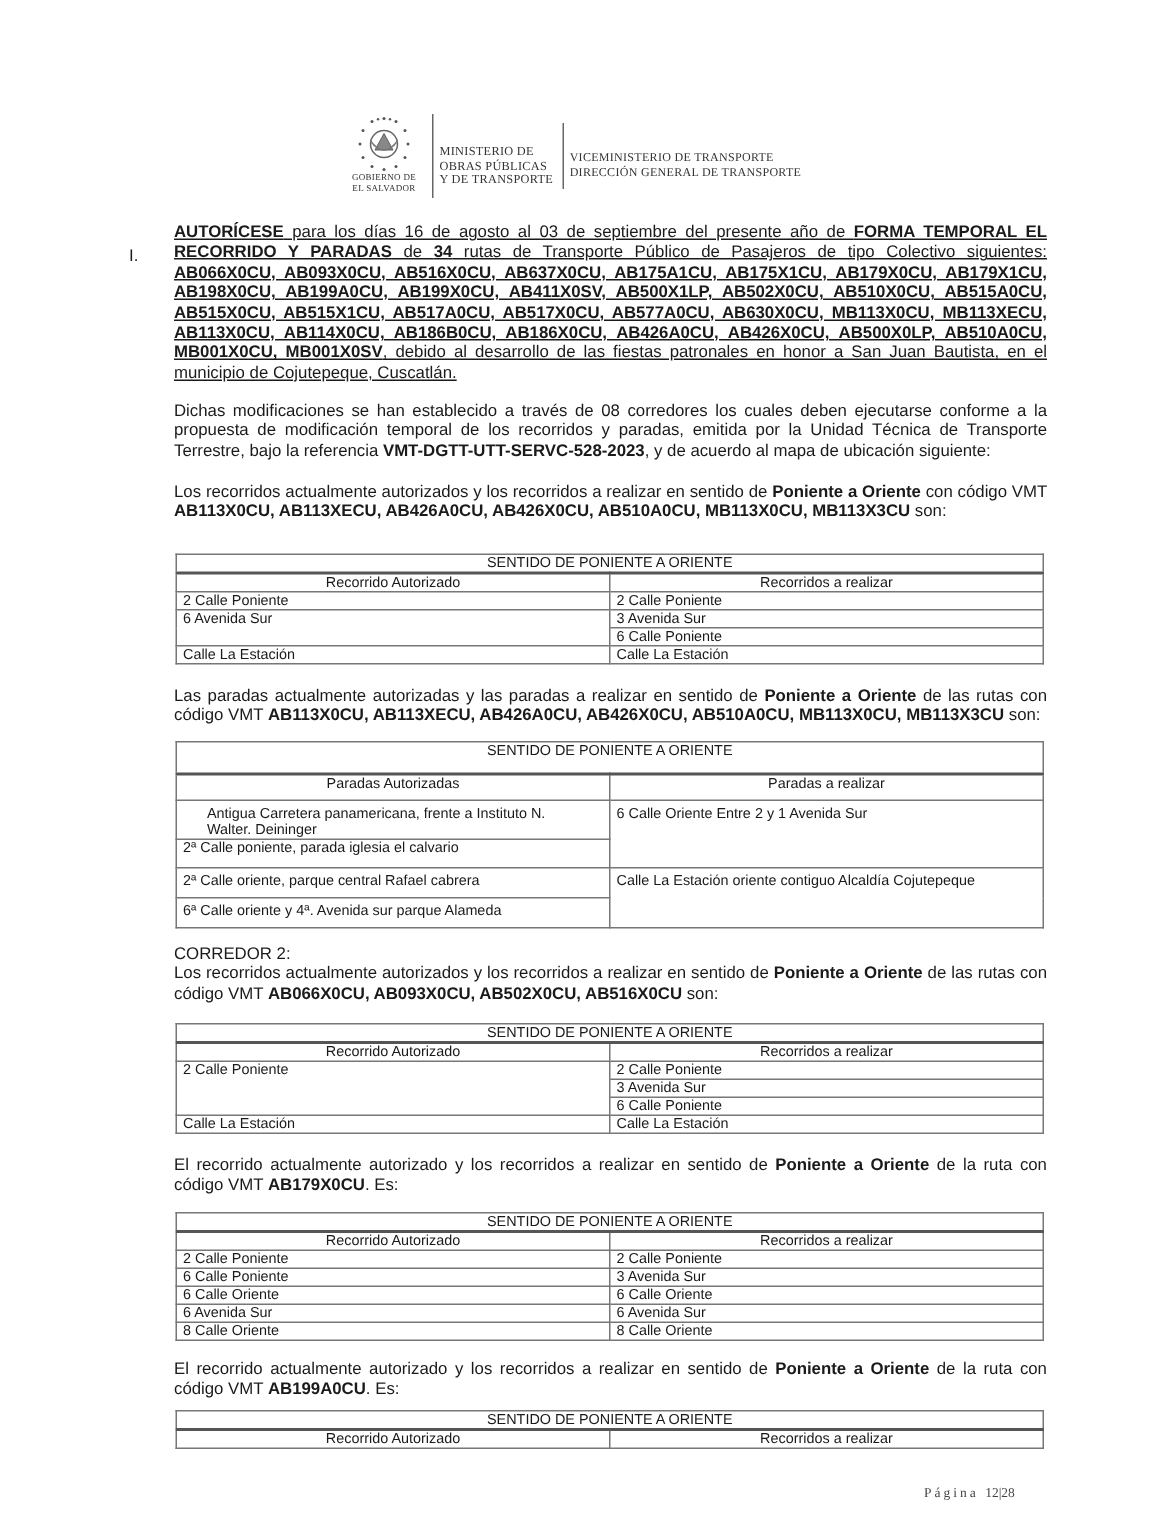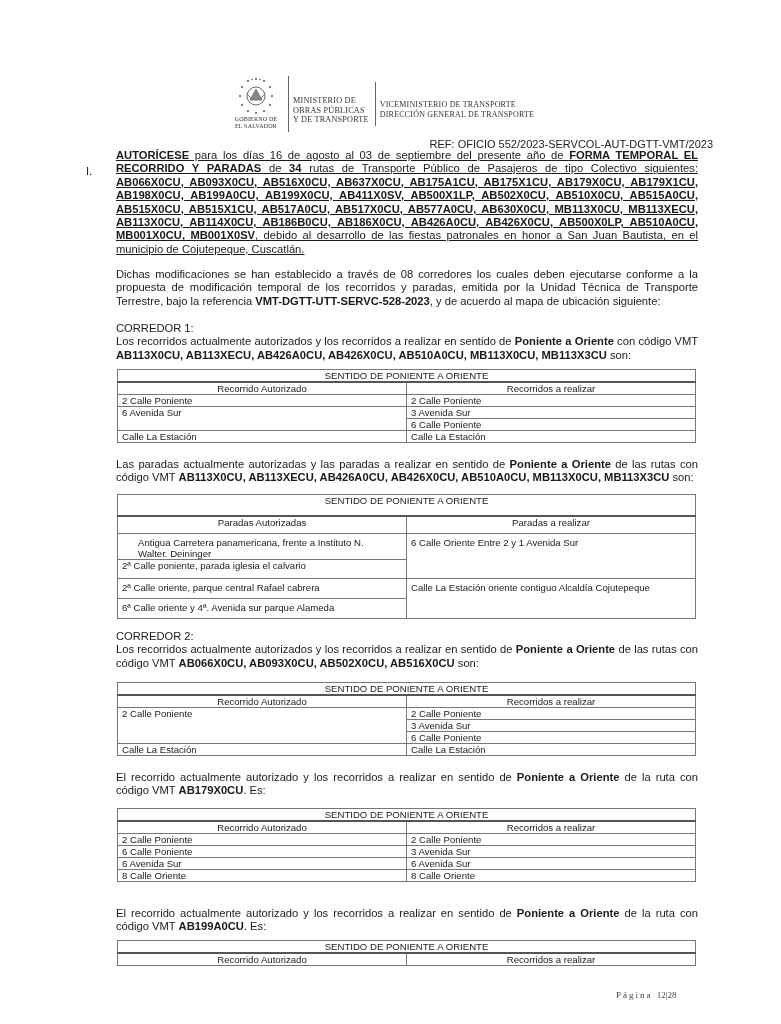--- a/index.html
+++ b/index.html
@@ -80,33 +80,31 @@
       <div>OBRAS PÚBLICAS</div>
       <div>Y DE TRANSPORTE</div>
     </div>
     <div class="vline v2" style="margin-left:6px;"></div>
     <div class="vice">
       <div>VICEMINISTERIO DE TRANSPORTE</div>
       <div>DIRECCIÓN GENERAL DE TRANSPORTE</div>
     </div>
   </div>
 
-  <div class="ref">REF: OFICIO 552/2023-SERVCOL-AUT-DGTT-VMT/2023</div>
 
   <div class="roman">I.</div>
   <div class="section" style="top:149px;text-decoration:underline;">
     <p><span class="bold">AUTORÍCESE</span><span> para los días 16 de agosto al 03 de septiembre del presente año de </span><span class="bold">FORMA TEMPORAL EL RECORRIDO Y PARADAS</span><span> de </span><span class="bold">34</span><span> rutas de Transporte Público de Pasajeros de tipo Colectivo siguientes: </span><span class="semi">AB066X0CU, AB093X0CU, AB516X0CU, AB637X0CU, AB175A1CU, AB175X1CU, AB179X0CU, AB179X1CU, AB198X0CU, AB199A0CU, AB199X0CU, AB411X0SV, AB500X1LP, AB502X0CU, AB510X0CU, AB515A0CU, AB515X0CU, AB515X1CU, AB517A0CU, AB517X0CU, AB577A0CU, AB630X0CU, MB113X0CU, MB113XECU, AB113X0CU, AB114X0CU, AB186B0CU, AB186X0CU, AB426A0CU, AB426X0CU, AB500X0LP, AB510A0CU, MB001X0CU, MB001X0SV</span><span>, debido al desarrollo de las fiestas patronales en honor a San Juan Bautista, en el municipio de Cojutepeque, Cuscatlán.</span></p>
   </div>
 
   <div class="section" style="top:268px;">
     <p><span>Dichas modificaciones se han establecido a través de 08 corredores los cuales deben ejecutarse conforme a la propuesta de modificación temporal de los recorridos y paradas, emitida por la Unidad Técnica de Transporte Terrestre, bajo la referencia </span><span class="semi">VMT-DGTT-UTT-SERVC-528-2023</span><span>, y de acuerdo al mapa de ubicación siguiente:</span></p>
   </div>
 
   <div class="section" style="top:322px;">
-    <div>CORREDOR 1:</div>
     <p><span>Los recorridos actualmente autorizados y los recorridos a realizar en sentido de </span><span class="bold">Poniente a Oriente</span><span> con código VMT </span><span class="semi">AB113X0CU, AB113XECU, AB426A0CU, AB426X0CU, AB510A0CU, MB113X0CU, MB113X3CU</span><span> son:</span></p>
   </div>
 
   <table class="doc" style="top:369px;">
     <tbody>
         <tr>
           <td colspan="2" class="title">SENTIDO DE PONIENTE A ORIENTE</td>
         </tr>
     <tr>
       <td class="hdr half">Recorrido Autorizado</td>
@@ -206,20 +204,24 @@
     </tr>
     <tr>
       <td class="c">2 Calle Poniente</td>
       <td class="c">2 Calle Poniente</td>
     </tr>
     <tr>
       <td class="c">6 Calle Poniente</td>
       <td class="c">3 Avenida Sur</td>
     </tr>
     <tr>
+      <td class="c">6 Calle Oriente</td>
+      <td class="c">6 Calle Oriente</td>
+    </tr>
+    <tr>
       <td class="c">6 Avenida Sur</td>
       <td class="c">6 Avenida Sur</td>
     </tr>
     <tr>
       <td class="c">8 Calle Oriente</td>
       <td class="c">8 Calle Oriente</td>
     </tr>
   </tbody>
     </table>
 

